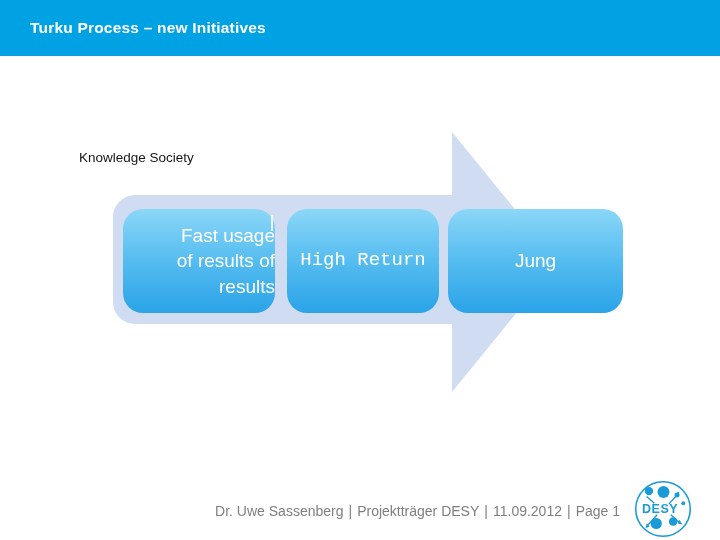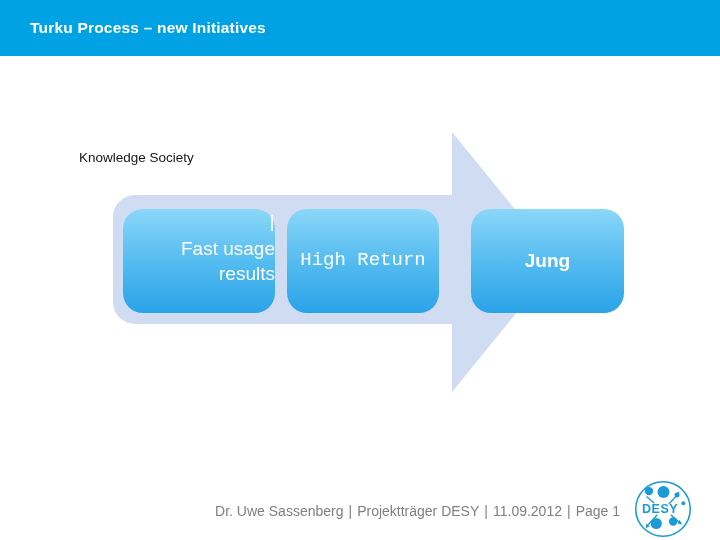--- a/index.html
+++ b/index.html
@@ -49,21 +49,21 @@
     width: 152px; height: 104px;
     border-radius: 20px;
     background: linear-gradient(180deg, #8bd7f8 0%, #55bcf0 50%, #2aa3e8 100%);
     color: #ffffff;
     display: flex; flex-direction: column; justify-content: center;
     text-align: center;
     font-size: 19px; line-height: 25.5px;
   }
   .pbox-1 { left: 123px; text-align: right; }
   .pbox-2 { left: 287px; font-family: Liberation Mono, monospace; }
-  .pbox-3 { left: 471px; width: 153px; font-weight: bold; }
+  .pbox-3 { left: 448px; width: 175px; }
   .cursor-artifact {
     position: absolute; left: 271px; top: 215px;
     width: 2px; height: 16px;
     background: rgba(255,255,255,0.82);
   }
   
   .footer {
     position: absolute; top: 503px; right: 100px;
     font-size: 14px; color: #7f7f7f;
     white-space: nowrap;
@@ -81,20 +81,21 @@
     <h1>Turku Process – new Initiatives</h1>
   </div>
 
   <div class="subheading">Knowledge Society</div>
 
   <div class="arrow-shaft"></div>
   <div class="arrow-head"></div>
 
   <div class="pbox pbox-1">
     <div>Fast usage</div>
+    <div>of results of</div>
     <div>results</div>
   </div>
   <div class="cursor-artifact"></div>
 
   <div class="pbox pbox-2">
     <div>High Return</div>
   </div>
 
   <div class="pbox pbox-3">
     <div>Jung</div>

